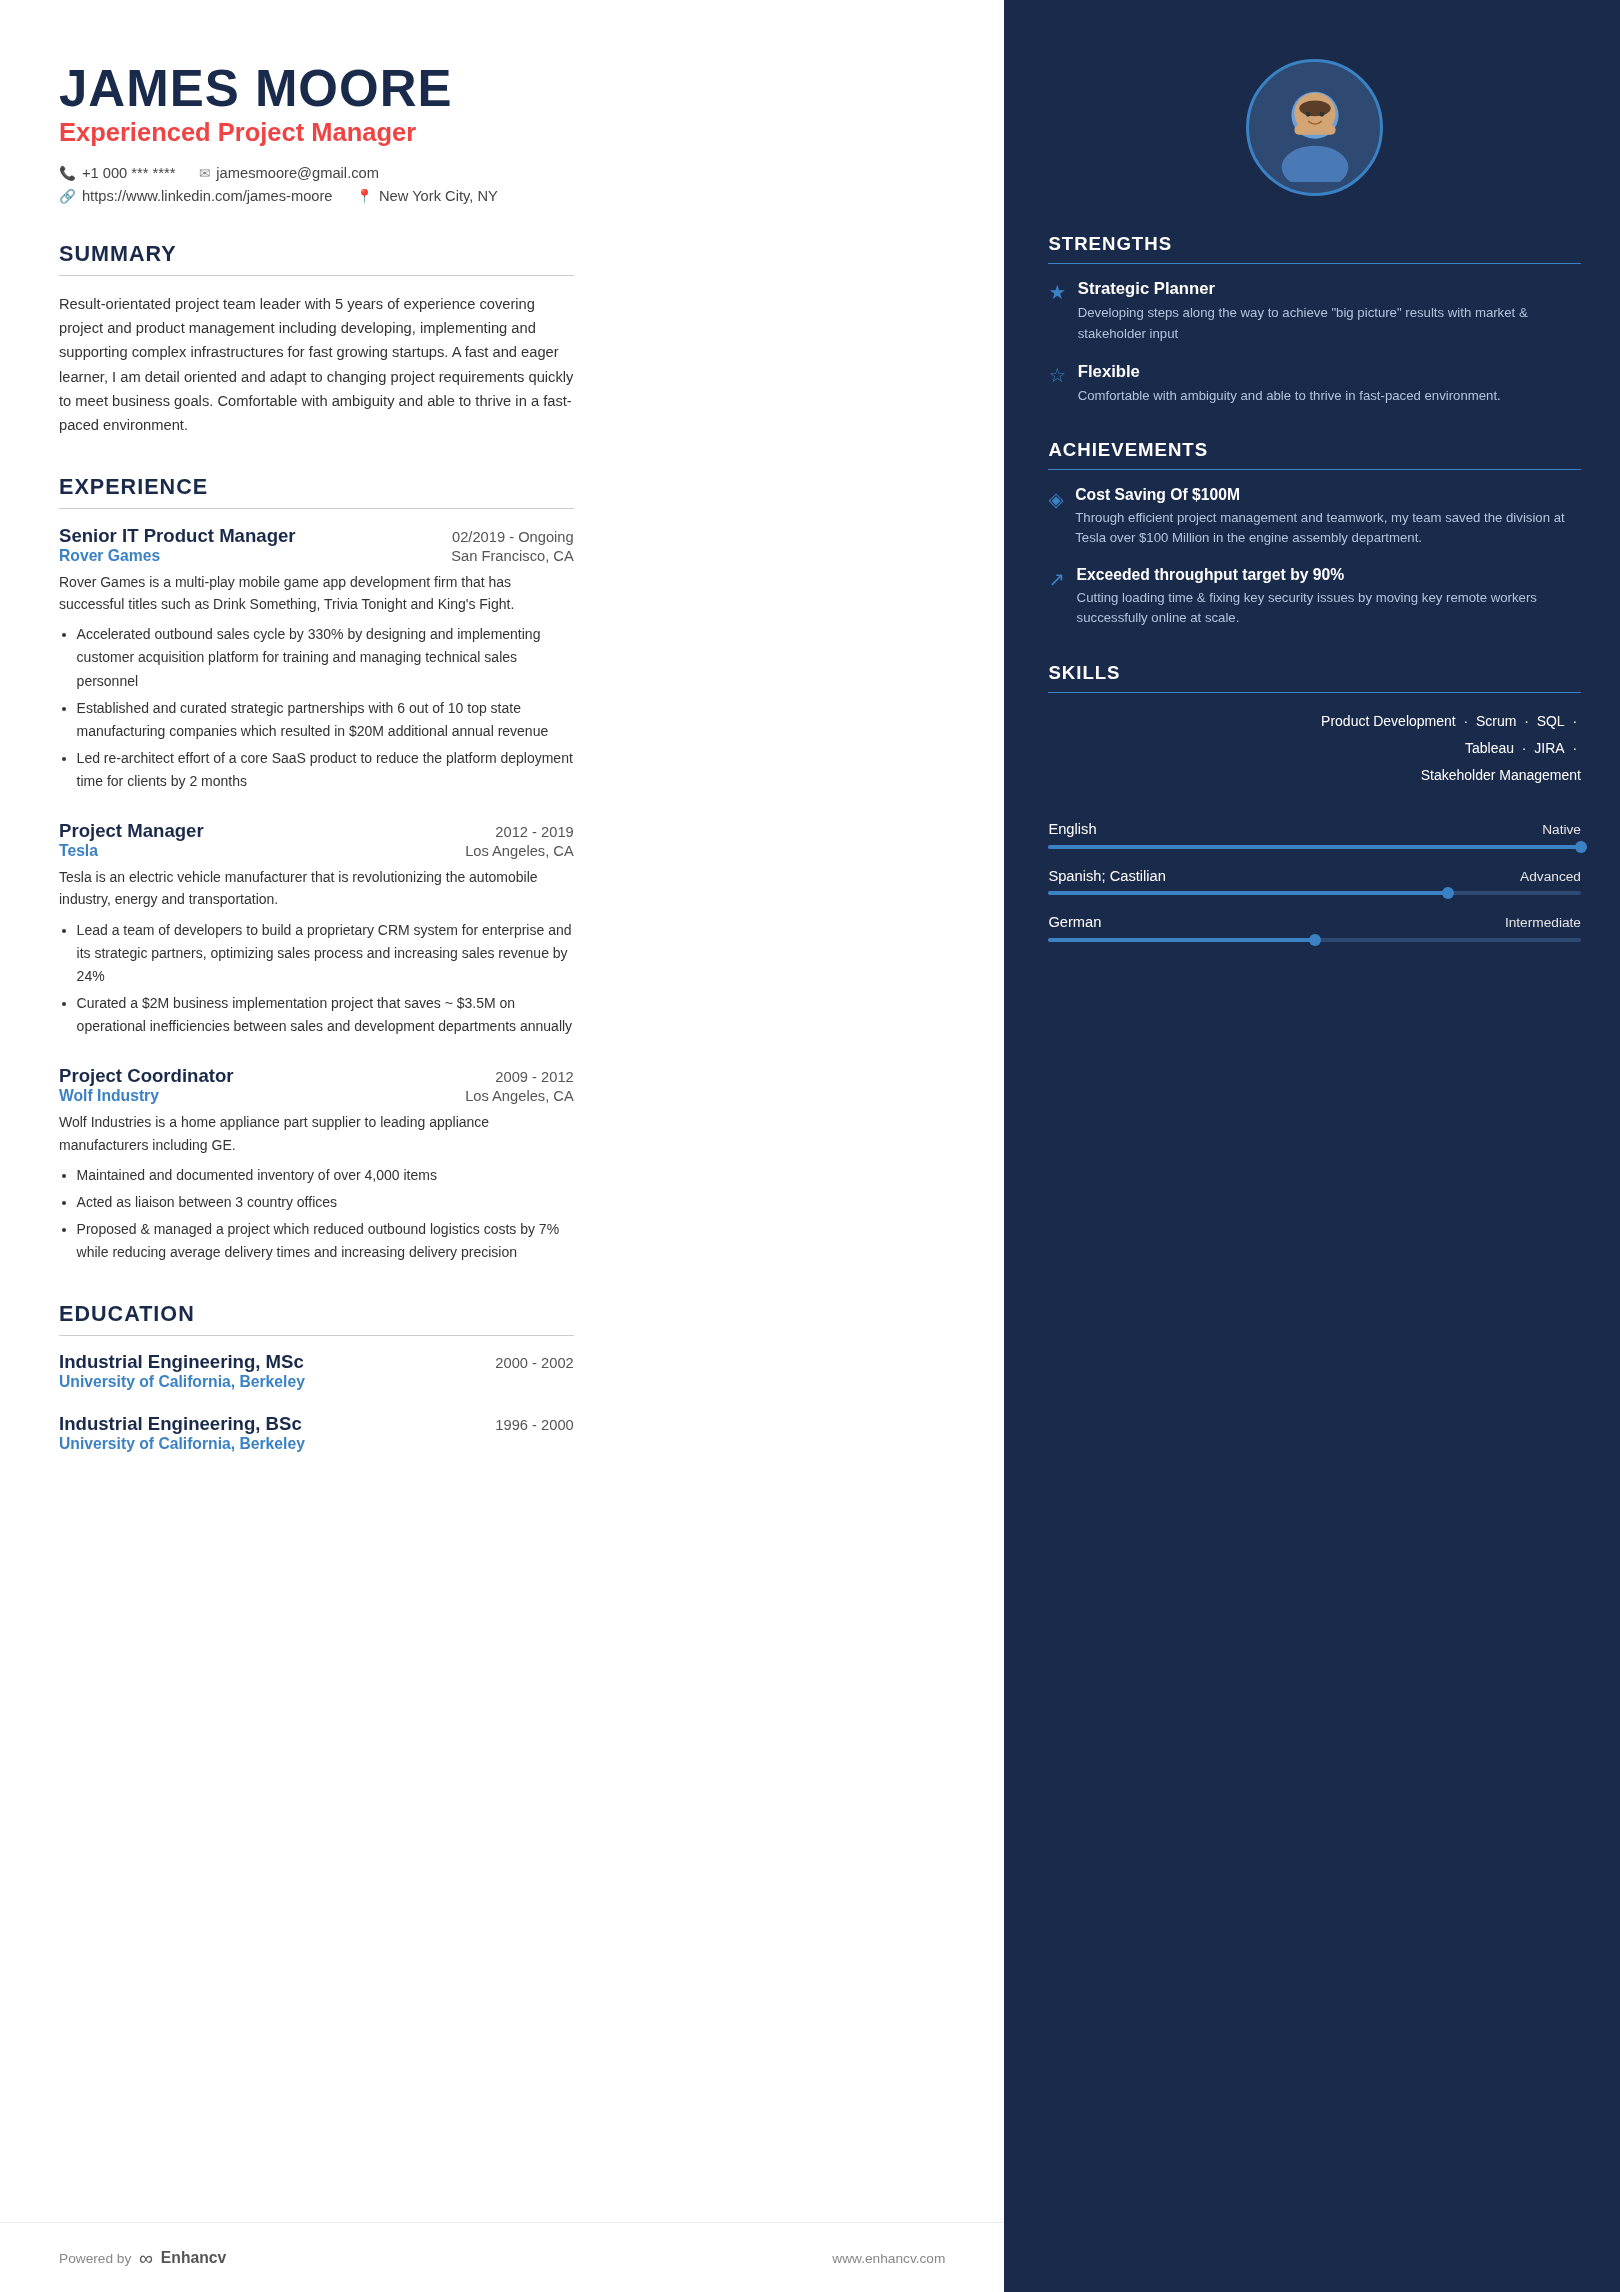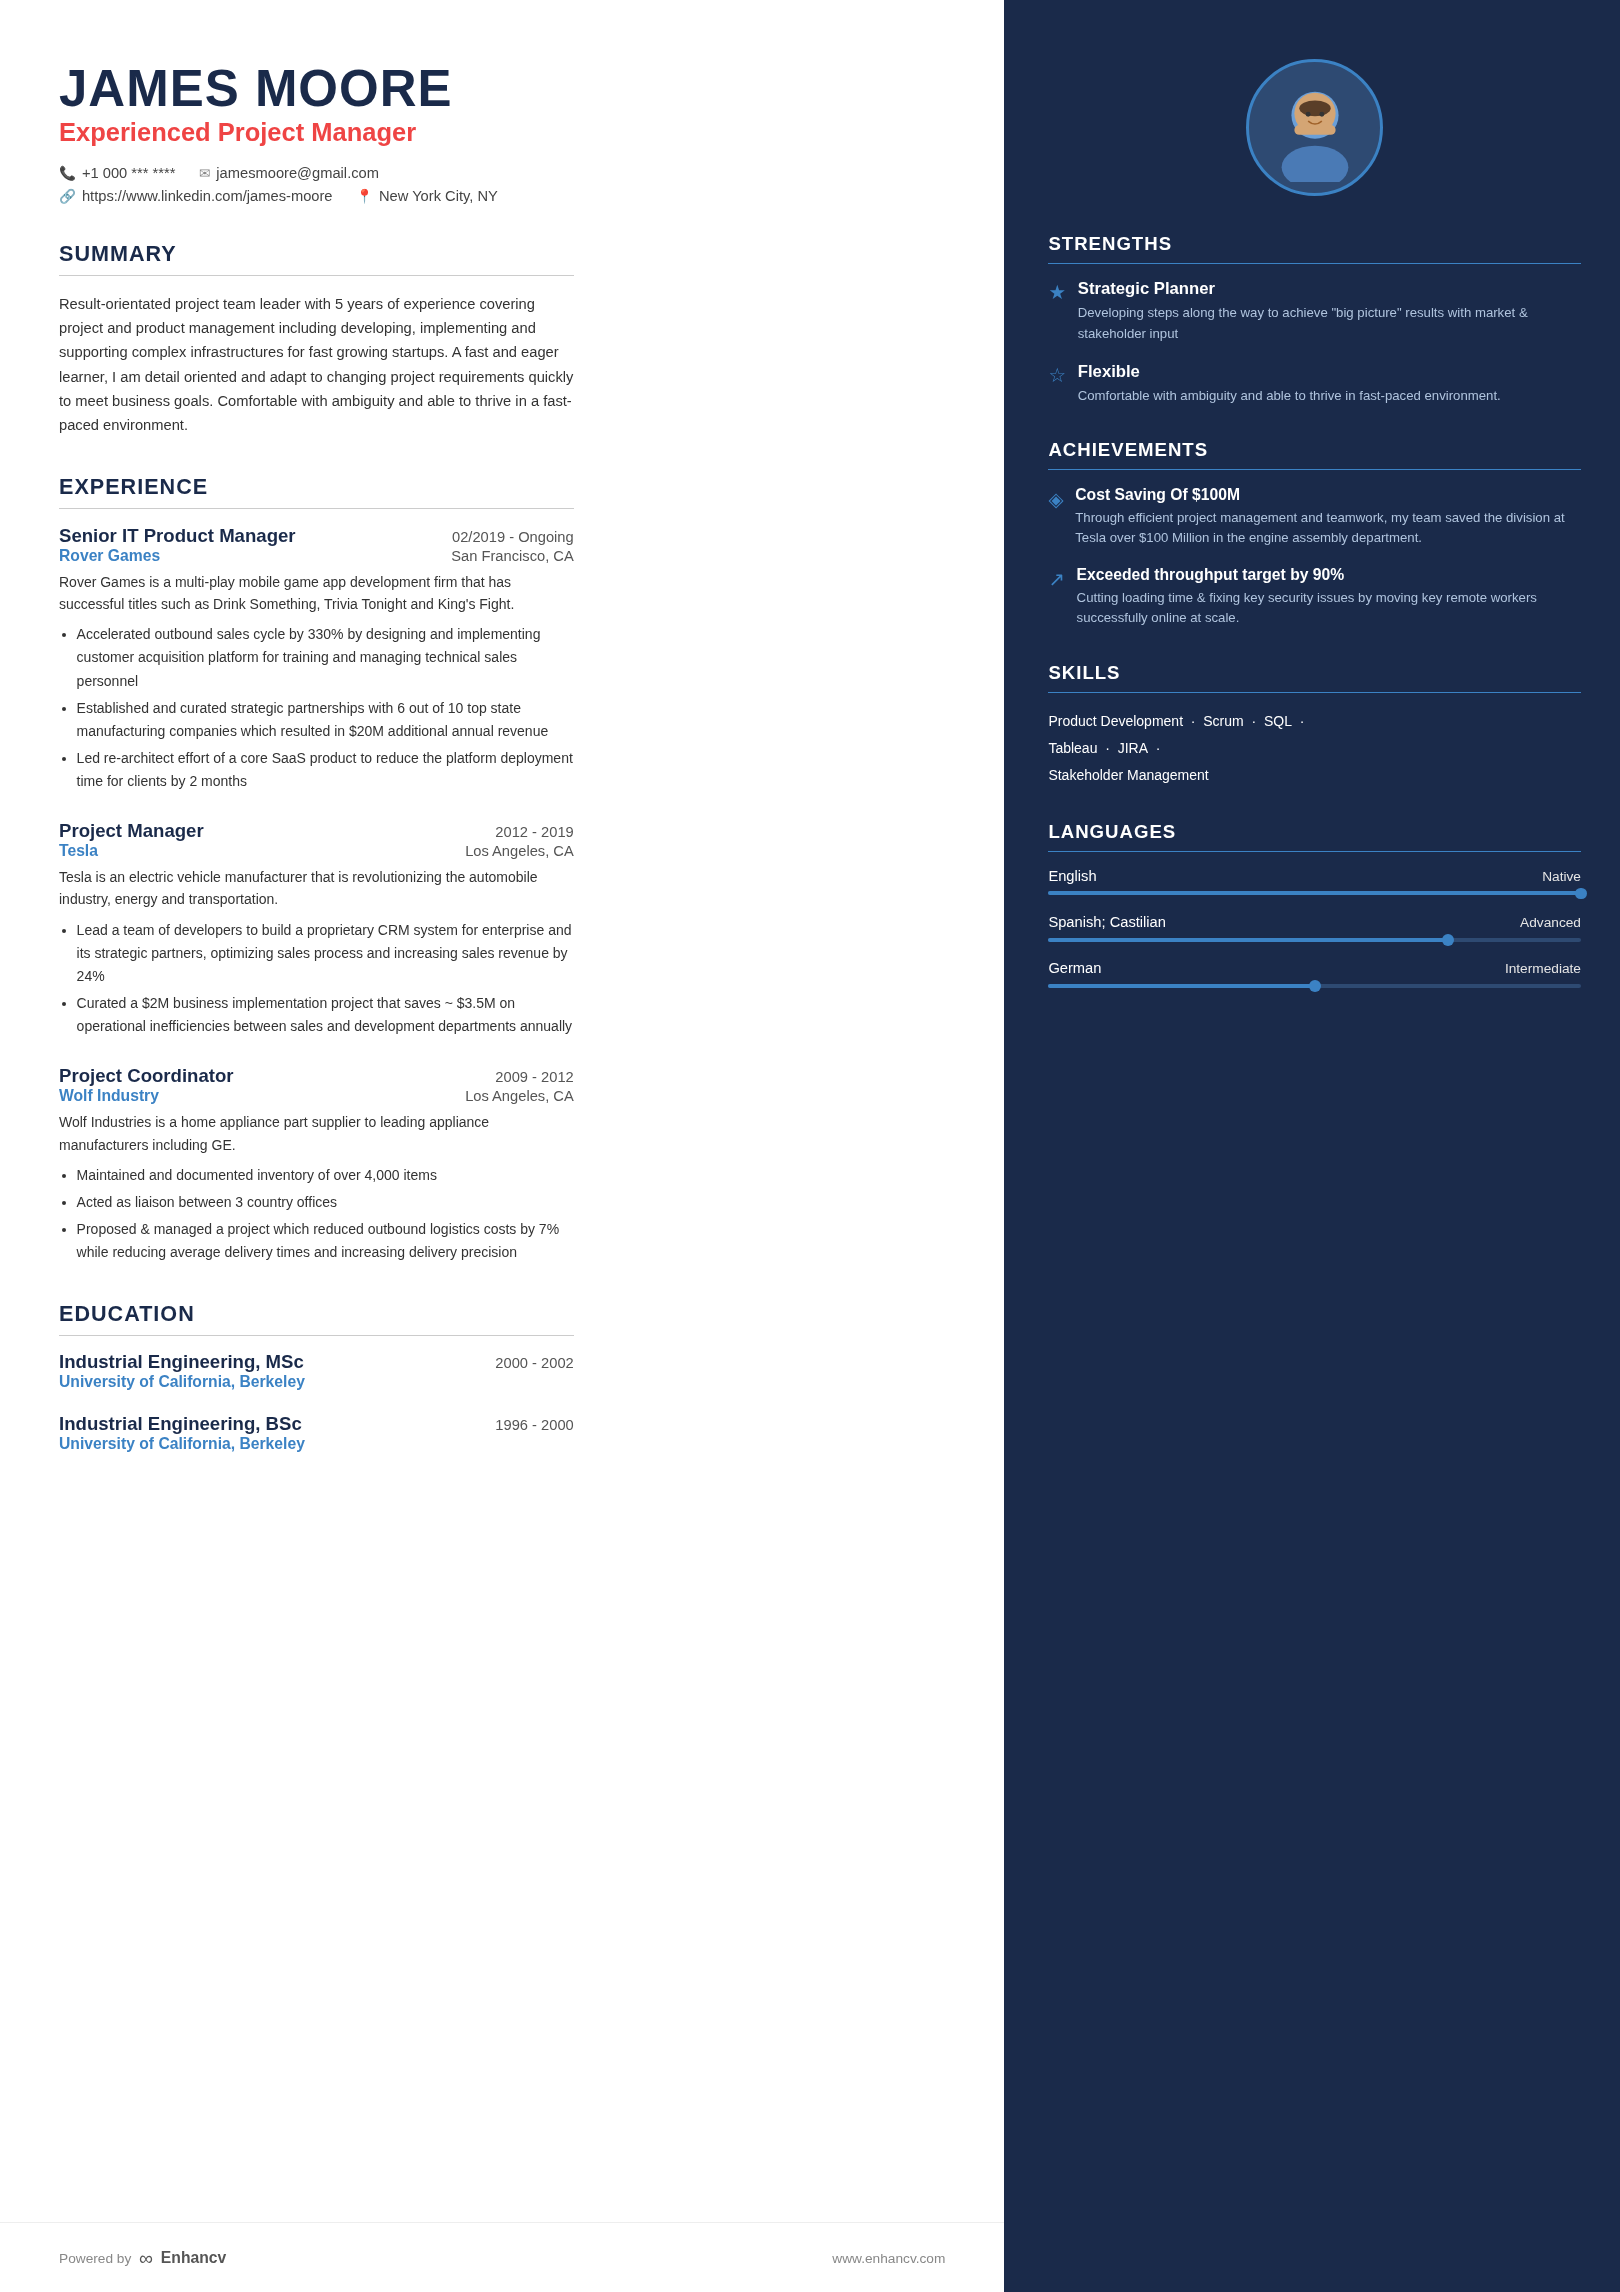--- a/index.html
+++ b/index.html
@@ -237,20 +237,21 @@
       font-size: 13.2px;
       color: #b0c4de;
       line-height: 1.55;
     }
 
     
     .skills-text {
       font-size: 14px;
       color: #b0c4de;
       line-height: 1.9;
+      text-align: right;
     }
     .skills-text span {
       color: #fff;
     }
     .skill-dot {
       color: #3b82c4;
       margin: 0 3.9px;
     }
 
     
@@ -511,21 +512,20 @@
   <div class="right-section">
     <div class="right-section-title">SKILLS</div>
     <div class="skills-text">
       <span>Product Development</span><span class="skill-dot"> · </span><span>Scrum</span><span class="skill-dot"> · </span><span>SQL</span><span class="skill-dot"> · </span><br>
       <span>Tableau</span><span class="skill-dot"> · </span><span>JIRA</span><span class="skill-dot"> · </span><br>
       <span>Stakeholder Management</span>
     </div>
   </div>
 
   <div class="right-section">
-    <div class="right-section-title">LANGUAGES</div>
 
     <div class="lang-item">
       <div class="lang-row">
         <span class="lang-name">English</span>
         <span class="lang-level">Native</span>
       </div>
       <div class="lang-bar-container">
         <div class="lang-track">
           <div class="lang-fill" style="width: 100%;"></div>
           <div class="lang-dot-marker" style="left: calc(100% - 5.9px);"></div>

